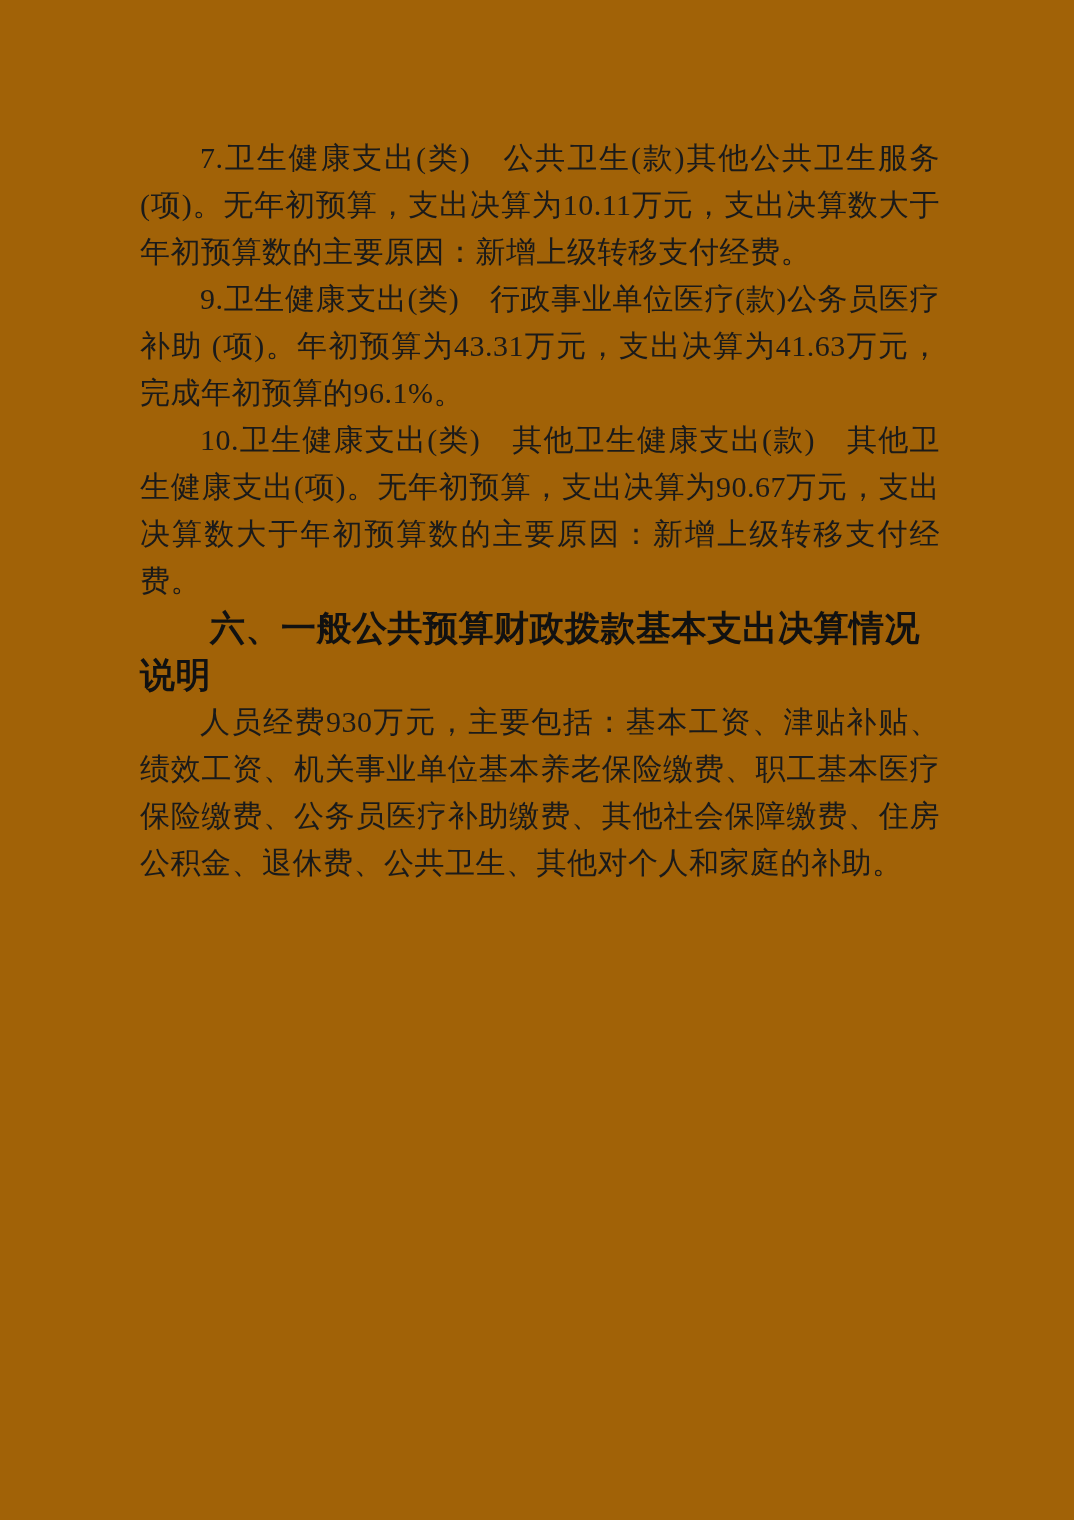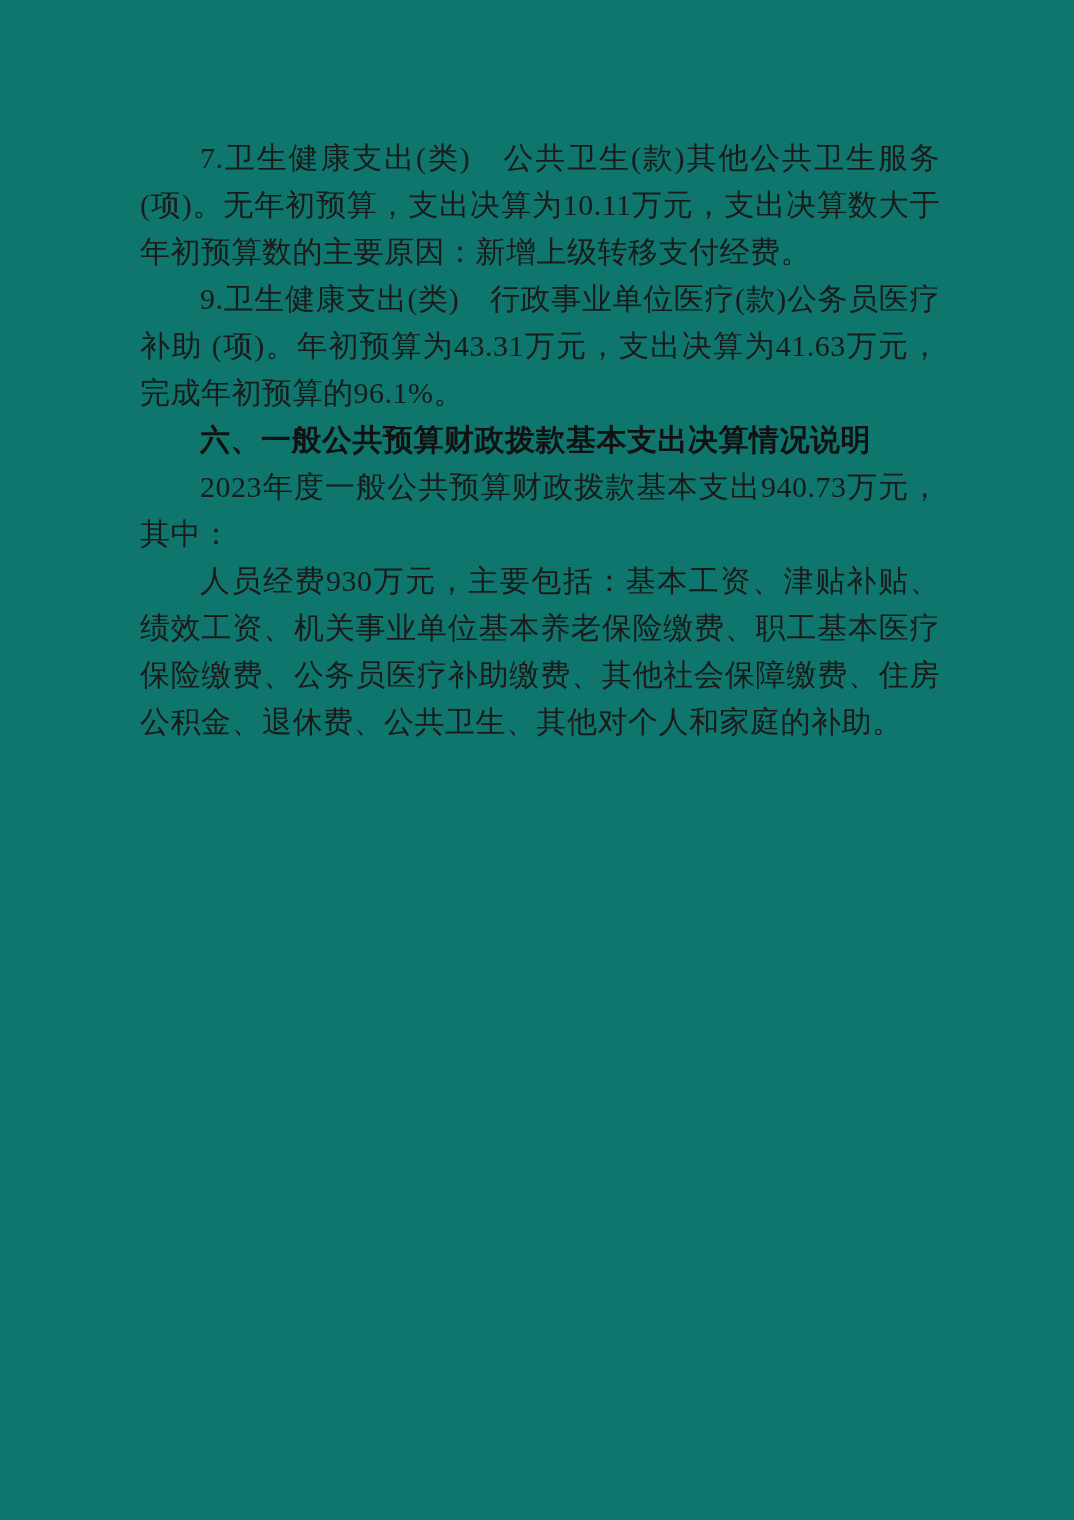--- a/index.html
+++ b/index.html
@@ -6,21 +6,21 @@
   html, body {
     margin: 0;
     padding: 0;
     background: #ffffff;
   }
   .page {
     position: relative;
     width: 1074px;
     height: 1520px;
     margin: 0 auto;
-    background: #0f766e;
+    background: #a16207;
     overflow: hidden;
   }
   .text-block {
     position: absolute;
     top: 134px;
     left: 140px;
     width: 800px;
   }
   .para {
     margin: 0;
@@ -32,33 +32,33 @@
     text-align: justify;
     text-justify: inter-ideograph;
     text-indent: 2em;
     word-break: break-all;
     letter-spacing: 0.5px;
   }
   .heading {
     margin: 0;
     padding: 0;
     font-family: "Liberation Sans", "DejaVu Sans", sans-serif;
-    font-size: 30px;
+    font-size: 35px;
     line-height: 47px;
     font-weight: 700;
     color: #111111;
     text-indent: 2em;
     text-align: left;
     letter-spacing: 0.5px;
   }
 </style>
 </head>
 <body>
 
 <div class="page">
   <div class="text-block">
     <p class="para">7.卫生健康支出(类)　公共卫生(款)其他公共卫生服务(项)。无年初预算，支出决算为10.11万元，支出决算数大于年初预算数的主要原因：新增上级转移支付经费。</p>
     <p class="para">9.卫生健康支出(类)　行政事业单位医疗(款)公务员医疗补助 (项)。年初预算为43.31万元，支出决算为41.63万元，完成年初预算的96.1%。</p>
+    <p class="para">10.卫生健康支出(类)　其他卫生健康支出(款)　其他卫生健康支出(项)。无年初预算，支出决算为90.67万元，支出决算数大于年初预算数的主要原因：新增上级转移支付经费。</p>
     <h2 class="heading">六、一般公共预算财政拨款基本支出决算情况说明</h2>
-    <p class="para">2023年度一般公共预算财政拨款基本支出940.73万元，其中：</p>
     <p class="para">人员经费930万元，主要包括：基本工资、津贴补贴、绩效工资、机关事业单位基本养老保险缴费、职工基本医疗保险缴费、公务员医疗补助缴费、其他社会保障缴费、住房公积金、退休费、公共卫生、其他对个人和家庭的补助。</p>
   </div>
 </div>
 
 </body></html>

